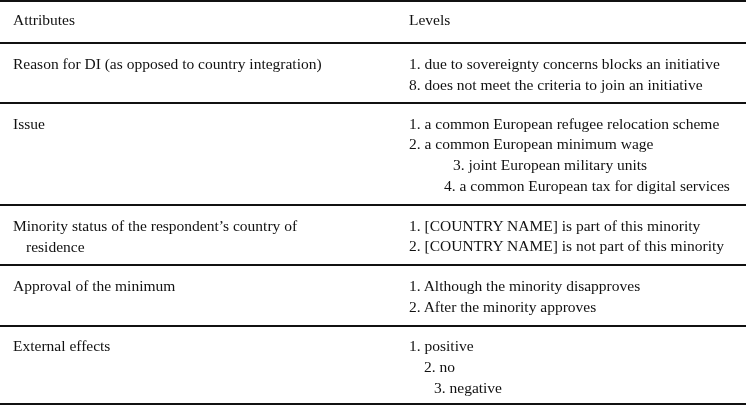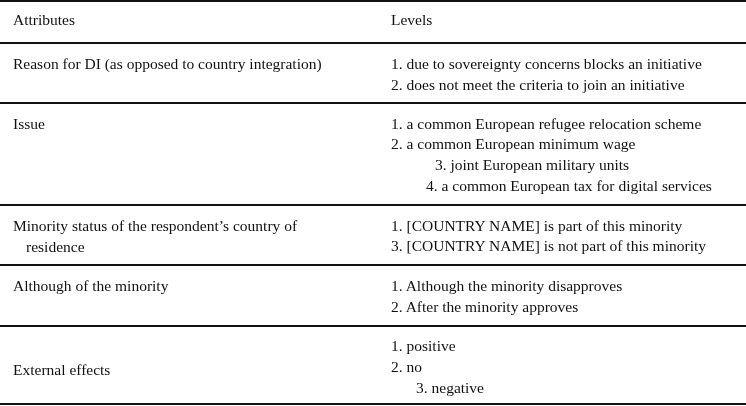--- a/index.html
+++ b/index.html
@@ -1,64 +1,64 @@
 <!DOCTYPE html>
 <html><head>
   <meta charset="utf-8">
   <style>
     html, body { margin: 0; padding: 0; background: #ffffff; }
     body { width: 746px; height: 406px; overflow: hidden; position: relative;
            font-family: "Liberation Serif", "DejaVu Serif", serif; color: #111; font-size: 15.5px; }
     .rule { position: absolute; left: 0; width: 746px; height: 1.5px; background: #111; }
     .cell { position: absolute; line-height: 20.5px; white-space: nowrap; }
     .attr { left: 13px; }
-    .lvl { left: 391px; }
+    .lvl { left: 409px; }
     .hang { padding-left: 13px; text-indent: -13px; white-space: normal; width: 320px; }
   </style>
 </head>
 <body>
 
 <div>
   <div class="rule" style="top:0px;"></div>
 
   <div class="cell attr" style="top:10px;">Attributes</div>
   <div class="cell lvl" style="top:10px;">Levels</div>
 
   <div class="rule" style="top:42px;"></div>
 
   <div>
     <div class="cell attr" style="top:54px;">Reason for DI (as opposed to country integration)</div>
     <div class="cell lvl" style="top:54px;">1. due to sovereignty concerns blocks an initiative</div>
-    <div class="cell lvl" style="top:75px;">2. does not meet the criteria to join an initiative</div>
+    <div class="cell lvl" style="top:75px;">8. does not meet the criteria to join an initiative</div>
   </div>
   <div class="rule" style="top:102px;"></div>
 
   <div>
     <div class="cell attr" style="top:114px;">Issue</div>
     <div class="cell lvl" style="top:114px;">1. a common European refugee relocation scheme</div>
     <div class="cell lvl" style="top:134px;">2. a common European minimum wage</div>
     <div class="cell lvl" style="top:155px;margin-left:44px;">3. joint European military units</div>
     <div class="cell lvl" style="top:176px;margin-left:35px;">4. a common European tax for digital services</div>
   </div>
   <div class="rule" style="top:204px;"></div>
 
   <div>
     <div class="cell attr hang" style="top:216px;">Minority status of the respondent’s country of residence</div>
     <div class="cell lvl" style="top:216px;">1. [COUNTRY NAME] is part of this minority</div>
-    <div class="cell lvl" style="top:236px;">3. [COUNTRY NAME] is not part of this minority</div>
+    <div class="cell lvl" style="top:236px;">2. [COUNTRY NAME] is not part of this minority</div>
   </div>
   <div class="rule" style="top:264px;"></div>
 
   <div>
-    <div class="cell attr" style="top:276px;">Although of the minority</div>
+    <div class="cell attr" style="top:276px;">Approval of the minimum</div>
     <div class="cell lvl" style="top:276px;">1. Although the minority disapproves</div>
     <div class="cell lvl" style="top:297px;">2. After the minority approves</div>
   </div>
   <div class="rule" style="top:325px;"></div>
 
   <div>
-    <div class="cell attr" style="top:336px;margin-top:24px;">External effects</div>
+    <div class="cell attr" style="top:336px;">External effects</div>
     <div class="cell lvl" style="top:336px;">1. positive</div>
-    <div class="cell lvl" style="top:357px;">2. no</div>
+    <div class="cell lvl" style="top:357px;margin-left:15px;">2. no</div>
     <div class="cell lvl" style="top:378px;margin-left:25px;">3. negative</div>
   </div>
   <div class="rule" style="top:403px;"></div>
 </div>
 
 </body></html>

